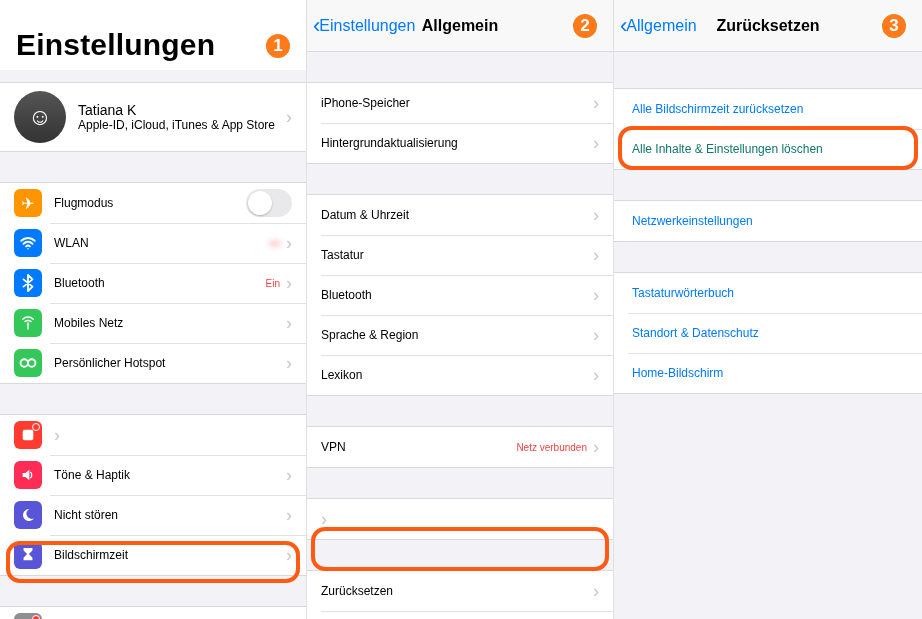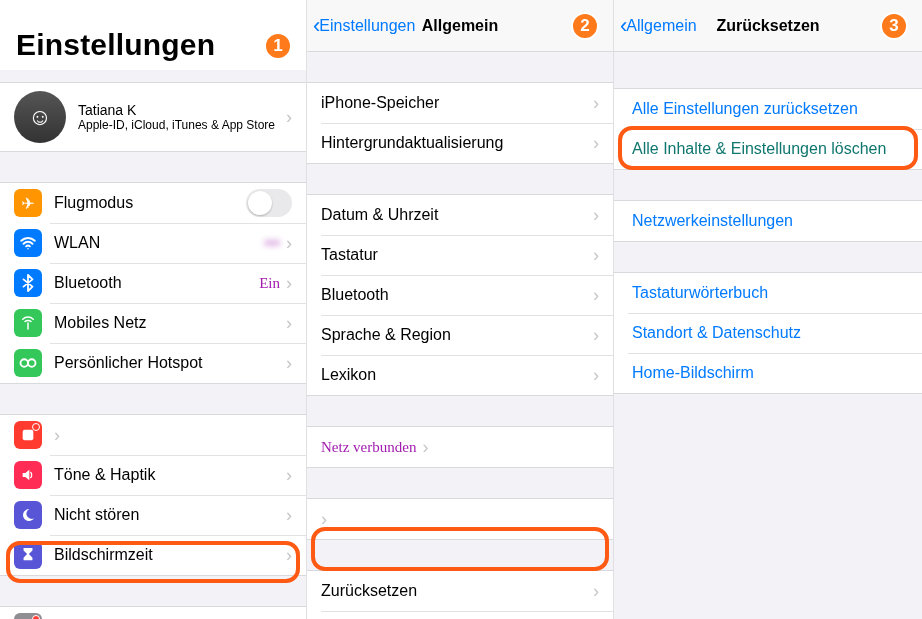--- a/index.html
+++ b/index.html
@@ -23,22 +23,22 @@
   .scroll { flex: 1; overflow: hidden; }
 
   .group { background: #fff; border-top: 1px solid #d9d9dd; border-bottom: 1px solid #d9d9dd; margin-top: 30px; }
   .group.first { margin-top: 12px; }
   .group.tight { margin-top: 22px; }
 
   .row { position: relative; display: flex; align-items: center; min-height: 40px; padding: 0 14px 0 14px; background: #fff; cursor: pointer; }
   .row + .row::before { content: ""; position: absolute; left: 50px; right: 0; top: 0; height: 1px; background: #e2e2e5; }
   .group.noicon .row + .row::before { left: 14px; }
   .row .icon { width: 28px; height: 28px; border-radius: 6px; margin-right: 12px; flex: 0 0 28px; display: flex; align-items: center; justify-content: center; color: #fff; font-size: 16px; }
-  .row .label { flex: 1; font-size: 16px; color: #000; }
-  .row .val { color: #a21caf; font-size: 15px; margin-right: 6px; font-family: Liberation Serif, serif; }
+  .row .label { flex: 1; font-size: 12px; color: #000; }
+  .row .val { color: #ef4444; font-size: 10px; margin-right: 6px; }
   .row .chev-r { color: #c6c6c8; font-size: 18px; }
 
   
   .profile-row { min-height: 68px; padding: 8px 14px 8px 14px; }
   .profile-row .avatar { width: 52px; height: 52px; border-radius: 26px; margin-right: 12px; flex: 0 0 52px; background: linear-gradient(#555,#333); display:flex; align-items:center; justify-content:center; color:#fff; font-size:24px;}
   .profile-text { flex: 1; display: flex; flex-direction: column; }
   .profile-name { font-size: 14px; font-weight: 400; }
   .profile-sub { font-size: 12px; color: #000; margin-top: 0; }
 
   
@@ -248,20 +248,21 @@
         <span class="chev-r">›</span>
       </div>
       <div class="row">
         <span class="label">Lexikon</span>
         <span class="chev-r">›</span>
       </div>
     </div>
 
     <div class="group noicon">
       <div class="row">
+        <span class="label">VPN</span>
         <span class="val">Netz verbunden</span>
         <span class="chev-r">›</span>
       </div>
     </div>
 
     <div class="group noicon">
       <div class="row">
         <span class="chev-r">›</span>
       </div>
     </div>
@@ -289,21 +290,21 @@
       <span class="chev">‹</span>
       <span>Allgemein</span>
     </div>
     <div class="nav-title">Zurücksetzen</div>
   </div>
 
   <div class="scroll">
 
     <div class="group noicon" style="margin-top:36px">
       <div class="row link-row">
-        <span class="label" style="color:#007aff">Alle Einstellungen zurücksetzen</span>
+        <span class="label" style="color:#007aff">Alle Bildschirmzeit zurücksetzen</span>
       </div>
       <div class="row link-row">
         <span class="label" style="color:#0f766e">Alle Inhalte &amp; Einstellungen löschen</span>
       </div>
     </div>
 
     <div class="group noicon">
       <div class="row link-row">
         <span class="label" style="color:#007aff">Netzwerkeinstellungen</span>
       </div>

